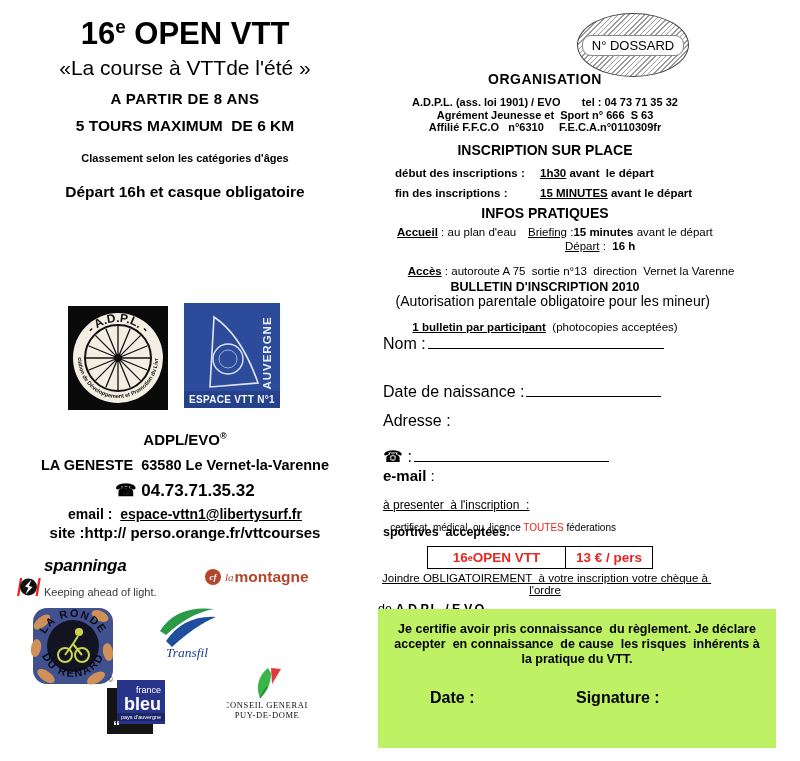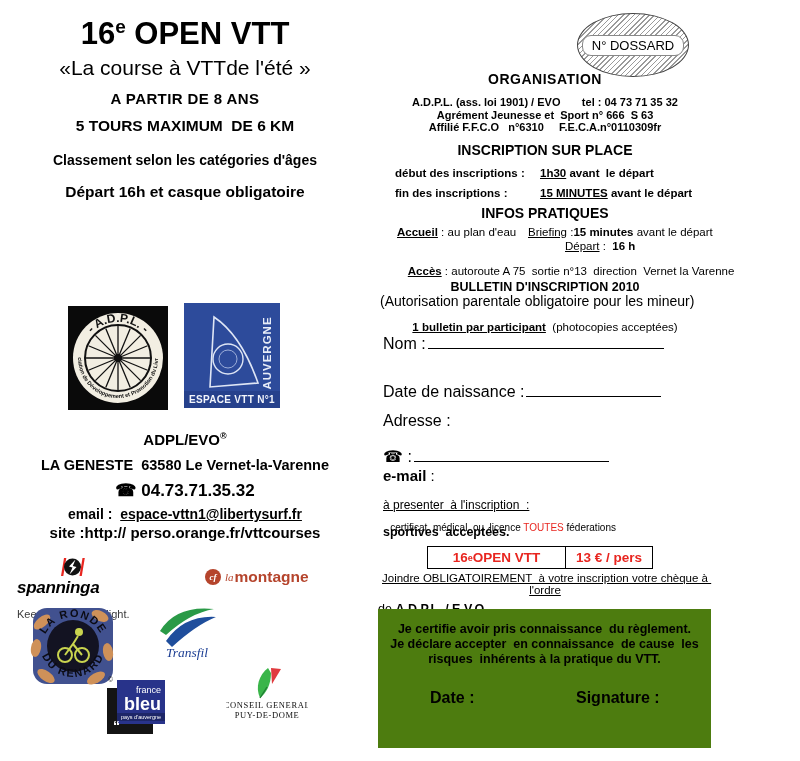--- a/index.html
+++ b/index.html
@@ -12,33 +12,33 @@
   .red{color:#e8251f;}
   .fill{display:inline-block;height:13px;border-bottom:1.6px solid #000;margin-left:2px;}
 
   
   #title{left:30px;top:16px;width:310px;text-align:center;font-size:31px;font-weight:bold;}
   #title sup{font-size:19px;}
   #subtitle{left:15px;top:56px;width:340px;text-align:center;font-size:21px;}
   #age{left:20px;top:90px;width:330px;text-align:center;font-size:15px;font-weight:bold;letter-spacing:.4px;}
   #tours{left:20px;top:117px;width:330px;text-align:center;font-size:15.5px;font-weight:bold;}
   #avtt{left:20px;top:134px;width:330px;text-align:center;font-size:15.5px;font-weight:bold;}
-  #classement{left:5px;top:152px;width:360px;text-align:center;font-size:14px;font-weight:bold;}
+  #classement{left:5px;top:152px;width:360px;text-align:center;font-size:11px;font-weight:bold;}
   #departline{left:20px;top:183px;width:330px;text-align:center;font-size:15.5px;font-weight:bold;}
   #eventblock{left:5px;top:234px;width:360px;text-align:center;font-size:21.5px;font-weight:bold;line-height:26px;letter-spacing:.6px;}
   #adpl-logo{left:68px;top:306px;}
   #espace-logo{left:184px;top:303px;}
   #contact{left:5px;top:431px;width:360px;text-align:center;}
   #contact .c-org{font-size:15px;font-weight:bold;}
   #contact .c-org sup{font-size:9px;}
   #contact .c-addr{font-size:14.5px;font-weight:bold;margin-top:9px;}
   #contact .c-phone{font-size:17px;font-weight:bold;margin-top:7px;}
   #contact .c-email{font-size:14px;font-weight:bold;margin-top:5px;}
   #contact .c-site{font-size:15px;font-weight:bold;margin-top:2px;}
-  #spanninga{left:14px;top:556px;display:flex;align-items:center;flex-direction:column;}
+  #spanninga{left:14px;top:556px;display:flex;align-items:flex-end;}
   #spanninga .sp-col{margin-left:3px;}
   #spanninga .sp-name{font-size:17px;font-weight:bold;font-style:italic;letter-spacing:-.3px;line-height:19px;}
   #spanninga .sp-tag{font-size:11px;color:#3a3a3a;margin-top:11px;}
   #montagne{left:205px;top:568px;display:flex;align-items:center;color:#b5442c;}
   #montagne .mo-icon{width:16px;height:16px;border-radius:50%;background:#b5442c;color:#fff;
      font:italic bold 9px "Liberation Serif",serif;display:flex;align-items:center;justify-content:center;}
   #montagne .mo-la{font:italic 11px "Liberation Serif",serif;margin:0 1px 0 4px;}
   #montagne .mo-name{font-size:15.5px;font-weight:bold;}
   #ronde{left:30px;top:602px;}
   #transfil{left:156px;top:601px;}
@@ -57,40 +57,40 @@
   .insc-row{font-size:11.5px;font-weight:bold;}
   #insc-row1{left:395px;top:167px;}
   #insc-row2{left:395px;top:187px;}
   .insc-row .lbl{display:inline-block;width:145px;}
   #infos-heading{left:380px;top:205px;width:330px;text-align:center;font-size:14px;font-weight:bold;}
   #accueil-line{left:397px;top:226px;font-size:11.5px;white-space:nowrap;}
   #accueil-line .seg{display:inline-block;width:131px;}
   #depart-line2{left:565px;top:240px;font-size:11.5px;}
   #acces-line{left:395px;top:253px;font-size:11.5px;white-space:pre;}
   #bulletin-heading{left:380px;top:280px;width:330px;text-align:center;font-size:12.5px;font-weight:bold;}
-  #bulletin-sub{left:380px;top:293px;width:330px;text-align:left;font-size:14px;}
+  #bulletin-sub{left:380px;top:293px;width:330px;text-align:right;font-size:14px;}
   #bulletin-note{left:380px;top:321px;width:330px;text-align:center;font-size:11.5px;}
   .fline{font-size:16px;}
   #f-nom{left:383px;top:335px;}
   #f-prenom{left:383px;top:365px;}
   #f-naissance{left:383px;top:383px;}
   #f-adresse{left:383px;top:412px;}
   #f-tel{left:383px;top:447px;}
   #f-email{left:383px;top:467px;font-size:15px;}
   #presenter{left:383px;top:498px;font-size:12px;text-decoration:underline;}
   #cert-line{left:379px;top:511px;font-size:10px;font-weight:normal;white-space:pre;}
   #sportives{left:383px;top:525px;font-size:12.5px;font-weight:bold;}
   #price-box{left:427px;top:546px;width:224px;height:21px;border:1.6px solid #000;display:flex;}
   #price-box .cell{display:flex;align-items:center;justify-content:center;font-size:13.5px;font-weight:bold;color:#e8251f;}
   #price-box .cell1{width:137px;border-right:1.6px solid #000;}
   #price-box .cell2{flex:1;}
   #price-box sup{font-size:9px;}
   #joindre{left:378px;top:572px;width:334px;text-align:center;font-size:11.5px;text-decoration:underline;}
   #deline{left:378px;top:586px;width:334px;font-size:12.5px;margin-top:16px;}
-  #graybox{left:378px;top:609px;width:333px;height:139px;background:#4d7c0f;}
+  #graybox{left:378px;top:609px;width:398px;height:139px;background:#bef264;}
   #cert-text{margin:13px 12px 0;text-align:center;font-weight:bold;font-size:12.5px;line-height:15px;white-space:pre-wrap;}
   #date-label{position:absolute;left:52px;top:80px;font-size:16px;font-weight:bold;}
   #sig-label{position:absolute;left:198px;top:80px;font-size:16px;font-weight:bold;}
 </style>
 </head>
 <body>
 
 <div class="page">
 
   <div class="abs" id="title"><span>16</span><sup>e</sup><span> OPEN VTT</span></div>

